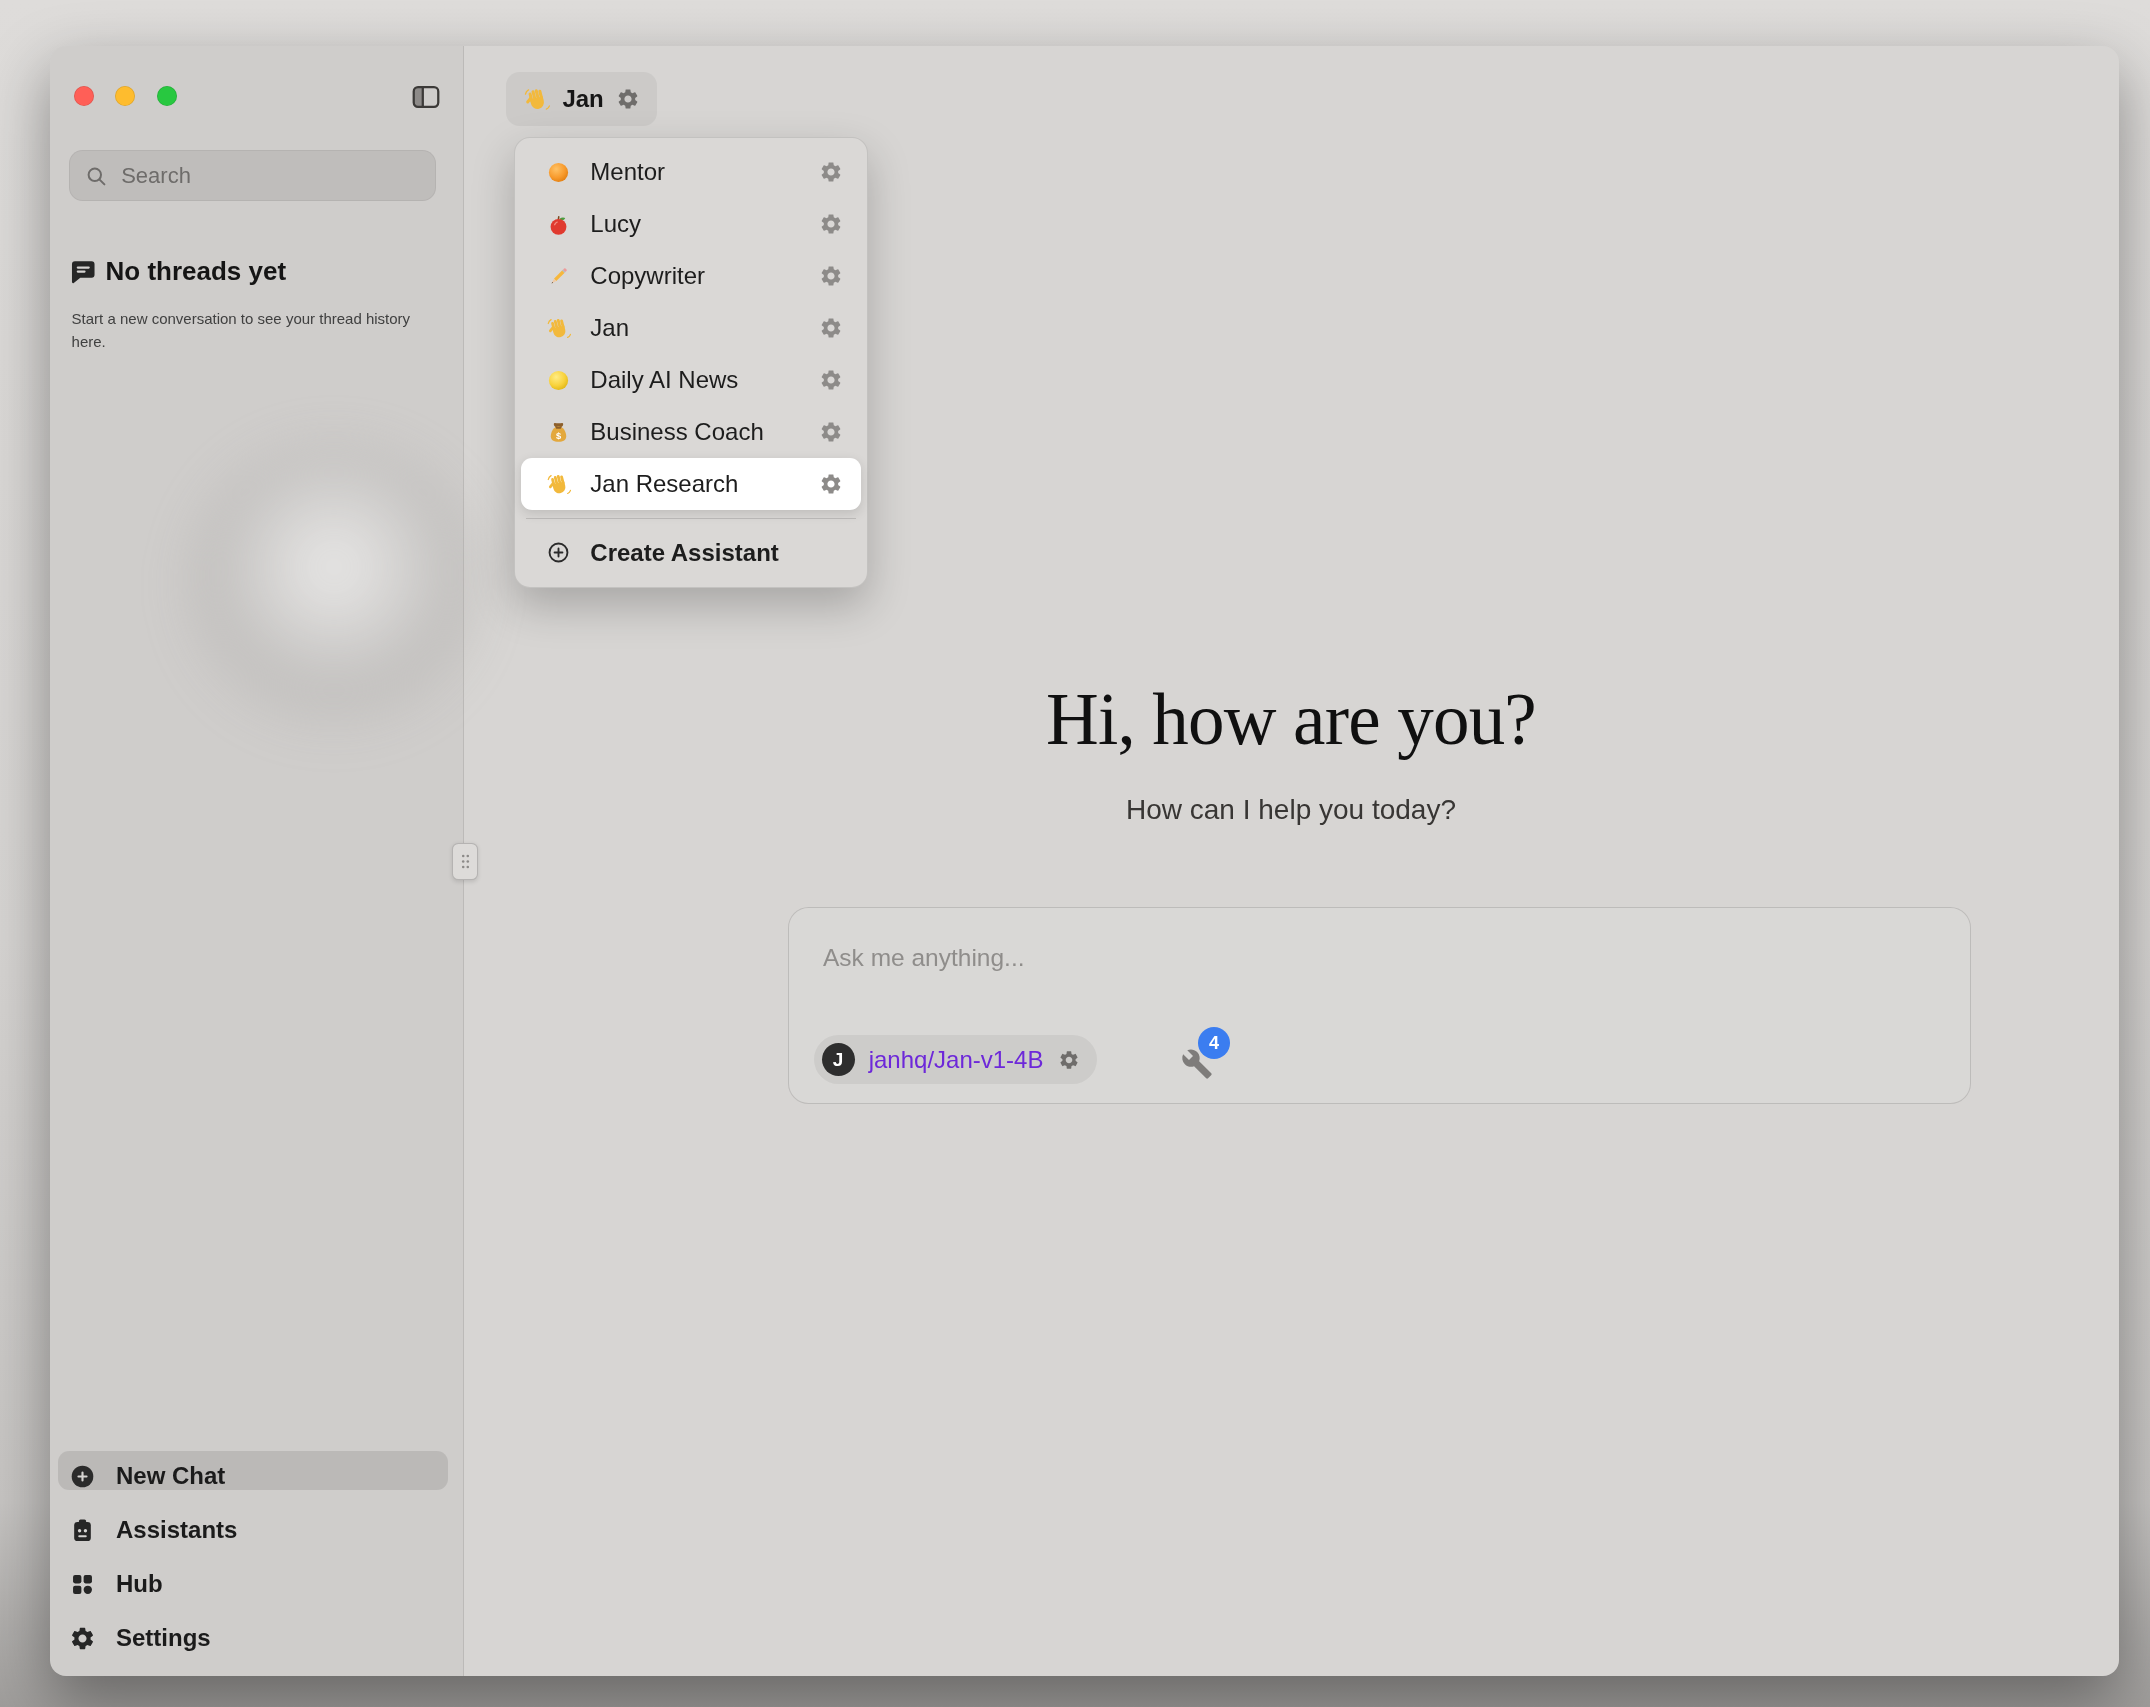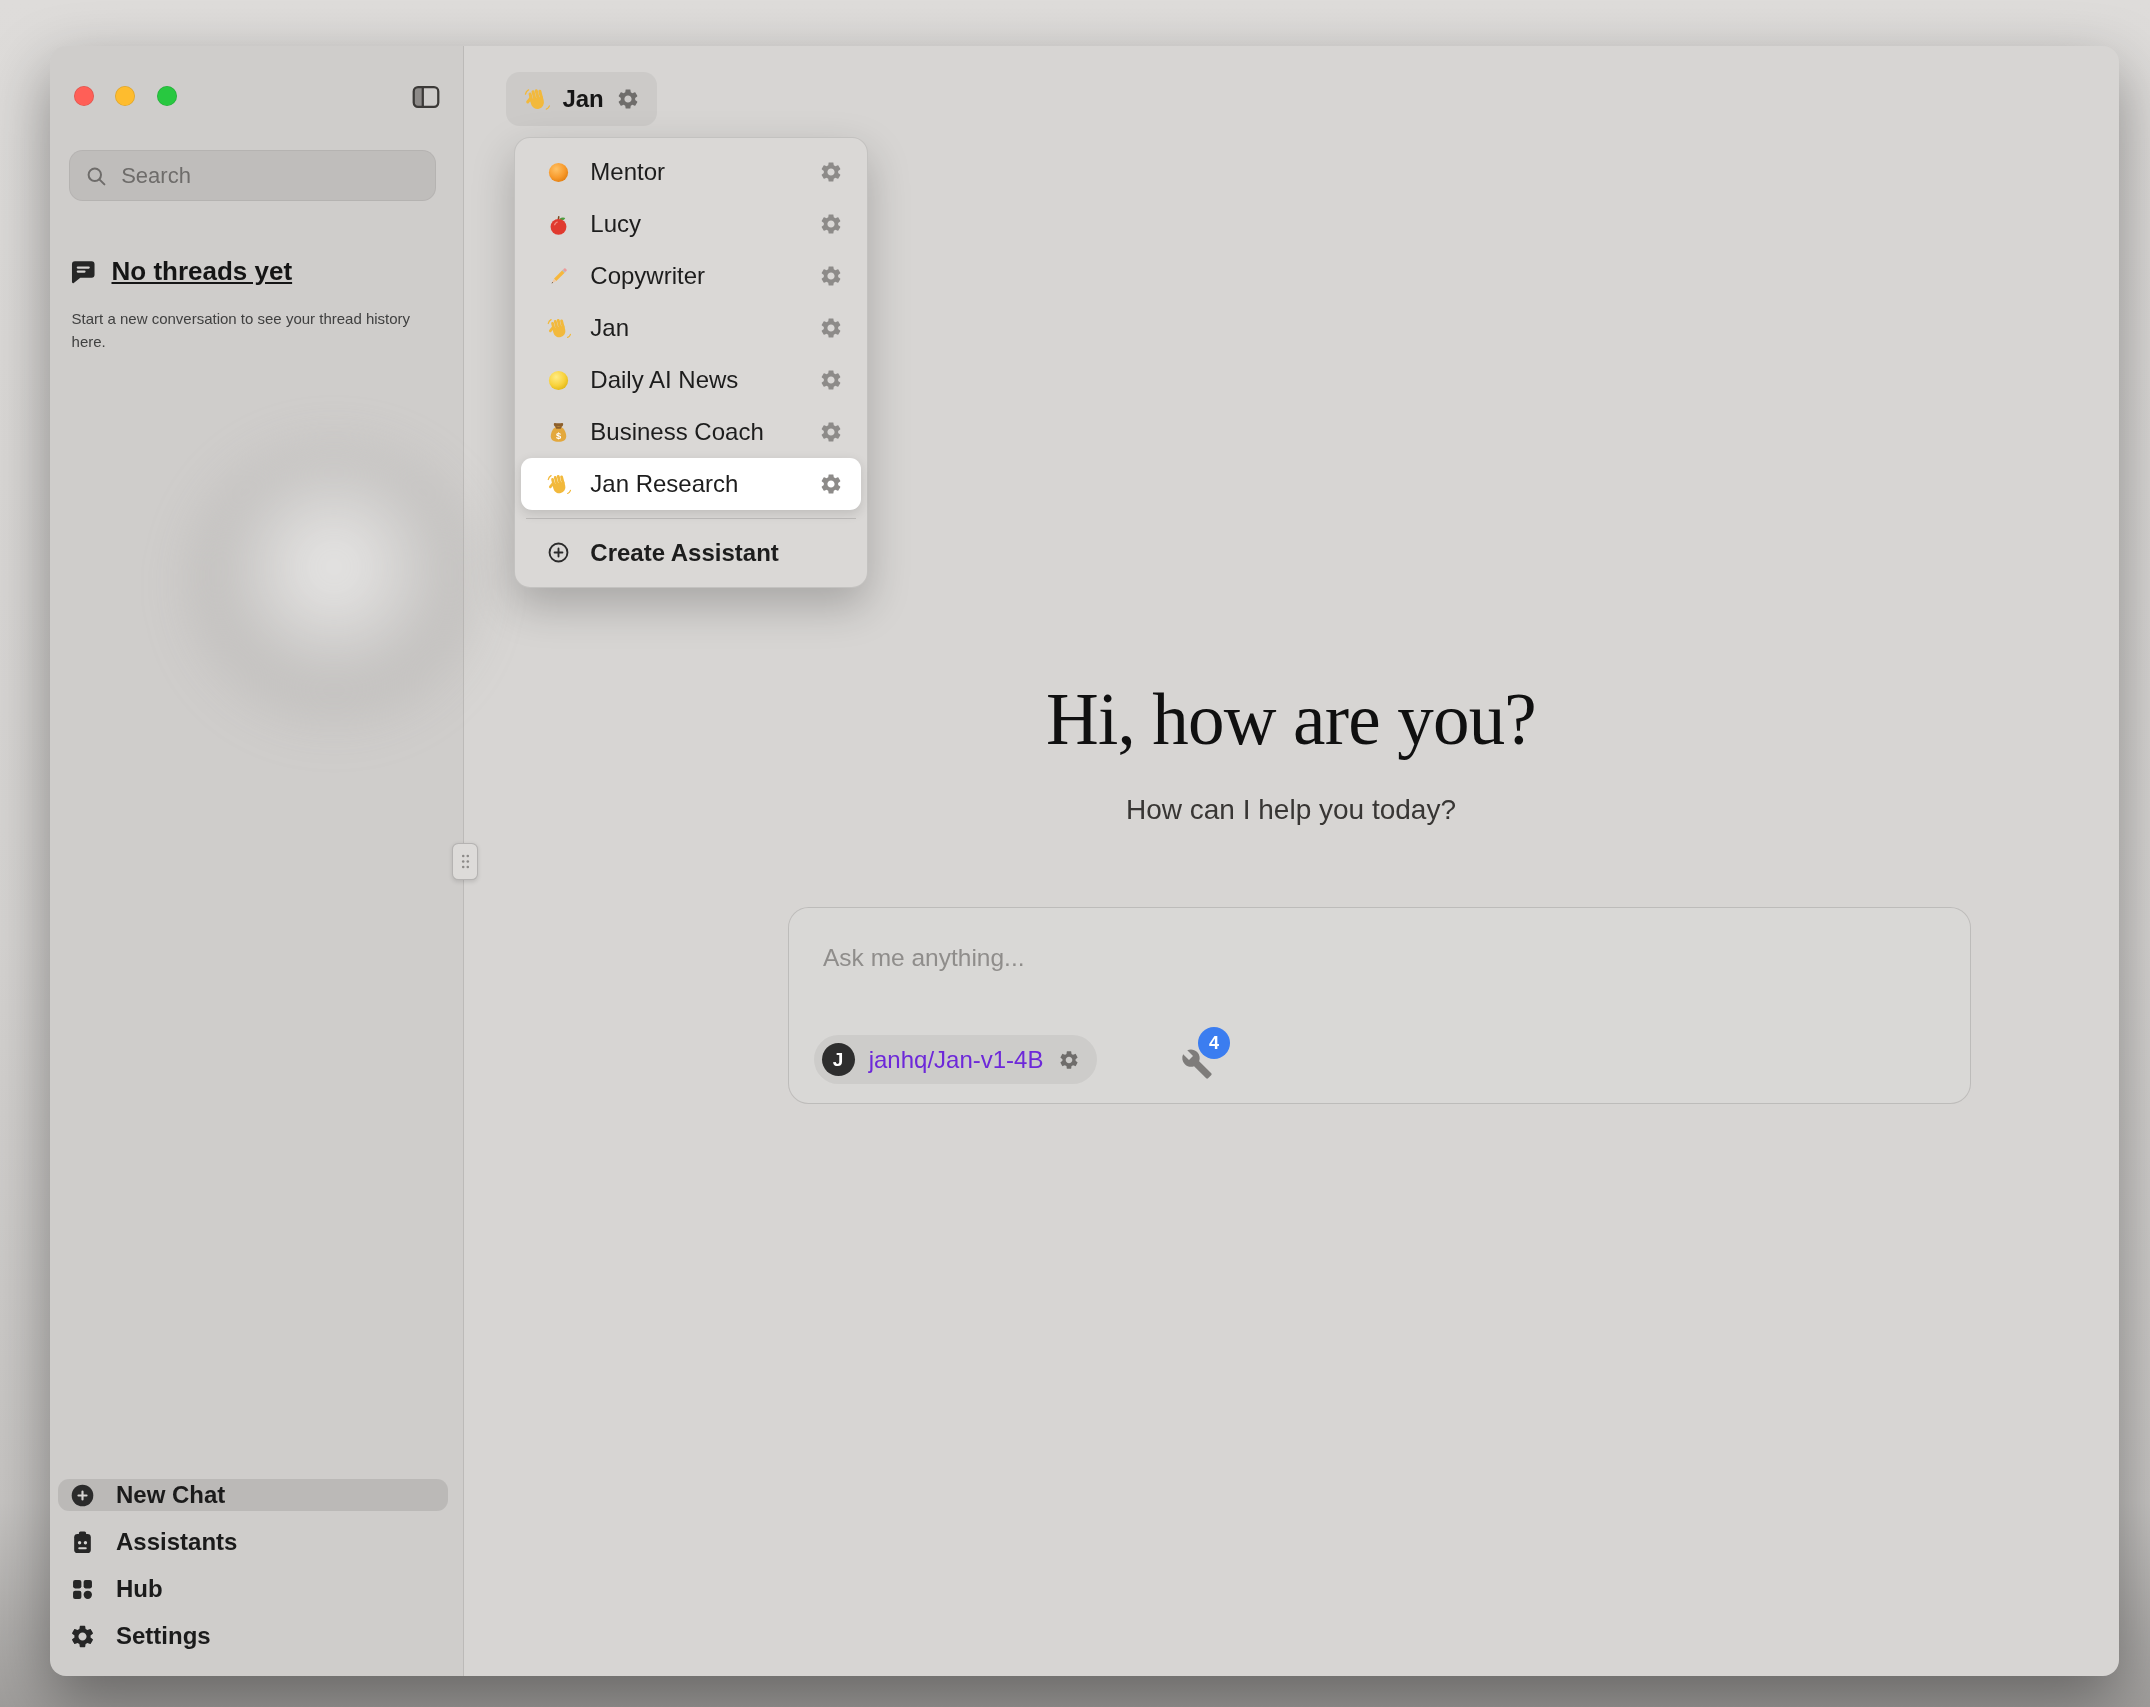--- a/index.html
+++ b/index.html
@@ -24,30 +24,30 @@
   .light.green{background:#28c840;}
   .toggle-btn{position:absolute;left:360px;top:35px;width:32px;height:32px;border:none;background:none;padding:0;cursor:pointer;}
   .icon svg{width:100%;height:100%;display:block;}
   .search{position:absolute;left:19px;top:104px;width:367px;height:51px;border-radius:13.4px;
     background:rgba(120,118,116,.18);border:0.8px solid rgba(0,0,0,.05);
     display:flex;align-items:center;gap:11px;padding:0 14.2px;box-sizing:border-box;}
   .s-icon{width:24px;height:24px;color:#6e6c6a;flex:0 0 auto;}
   .search input{flex:1;min-width:0;background:none;border:none;outline:none;
     font-family:Liberation Sans, sans-serif;font-size:22px;color:#3a3a3a;}
   .search input::placeholder{color:#6e6c6a;}
-  .empty-title-row{position:absolute;left:19px;top:210px;display:flex;align-items:center;gap:14px;
-    font-size:26px;font-weight:700;color:#151515;text-decoration:underline;}
+  .empty-title-row{position:absolute;left:19px;top:210px;display:flex;align-items:center;gap:8px;
+    font-size:26px;font-weight:700;color:#151515;}
   .cb-icon{width:28.5px;height:28.5px;}
   .empty-desc{position:absolute;left:20.6px;top:261px;width:341px;margin:1px;
     font-size:15px;line-height:1.5;color:#404040;}
   .smudge{position:absolute;left:134px;top:395px;width:300px;height:300px;border-radius:50%;
     background:radial-gradient(circle at 50% 42%,rgba(255,255,255,.55),rgba(160,158,156,.28) 55%,transparent 75%);
     filter:blur(22px);pointer-events:none;}
   .bottom-nav{position:absolute;left:8px;right:15px;bottom:24px;display:flex;flex-direction:column;gap:15px;}
-  .nav-row{height:32px;display:flex;align-items:center;gap:20px;padding:0 11px;border-radius:11px;
+  .nav-row{height:39px;display:flex;align-items:flex-end;gap:20px;padding:0 11px;border-radius:11px;
     font-size:24px;font-weight:600;color:#1b1b1b;cursor:pointer;}
   .nav-row.active{background:rgba(0,0,0,.095);}
   .nav-icon{width:27px;height:27px;flex:0 0 auto;}
   
   .drag-handle{position:absolute;left:402px;top:797px;width:24px;height:35px;z-index:6;
     border-radius:6.3px;background:#dddbd9;border:0.8px solid rgba(0,0,0,.18);
     box-shadow:0 1.6px 4.7px rgba(0,0,0,.12);display:flex;align-items:center;justify-content:center;cursor:col-resize;}
   .dots-icon{width:11px;height:19px;}
   
   .main{position:absolute;left:413px;top:0;right:0;bottom:0;}

